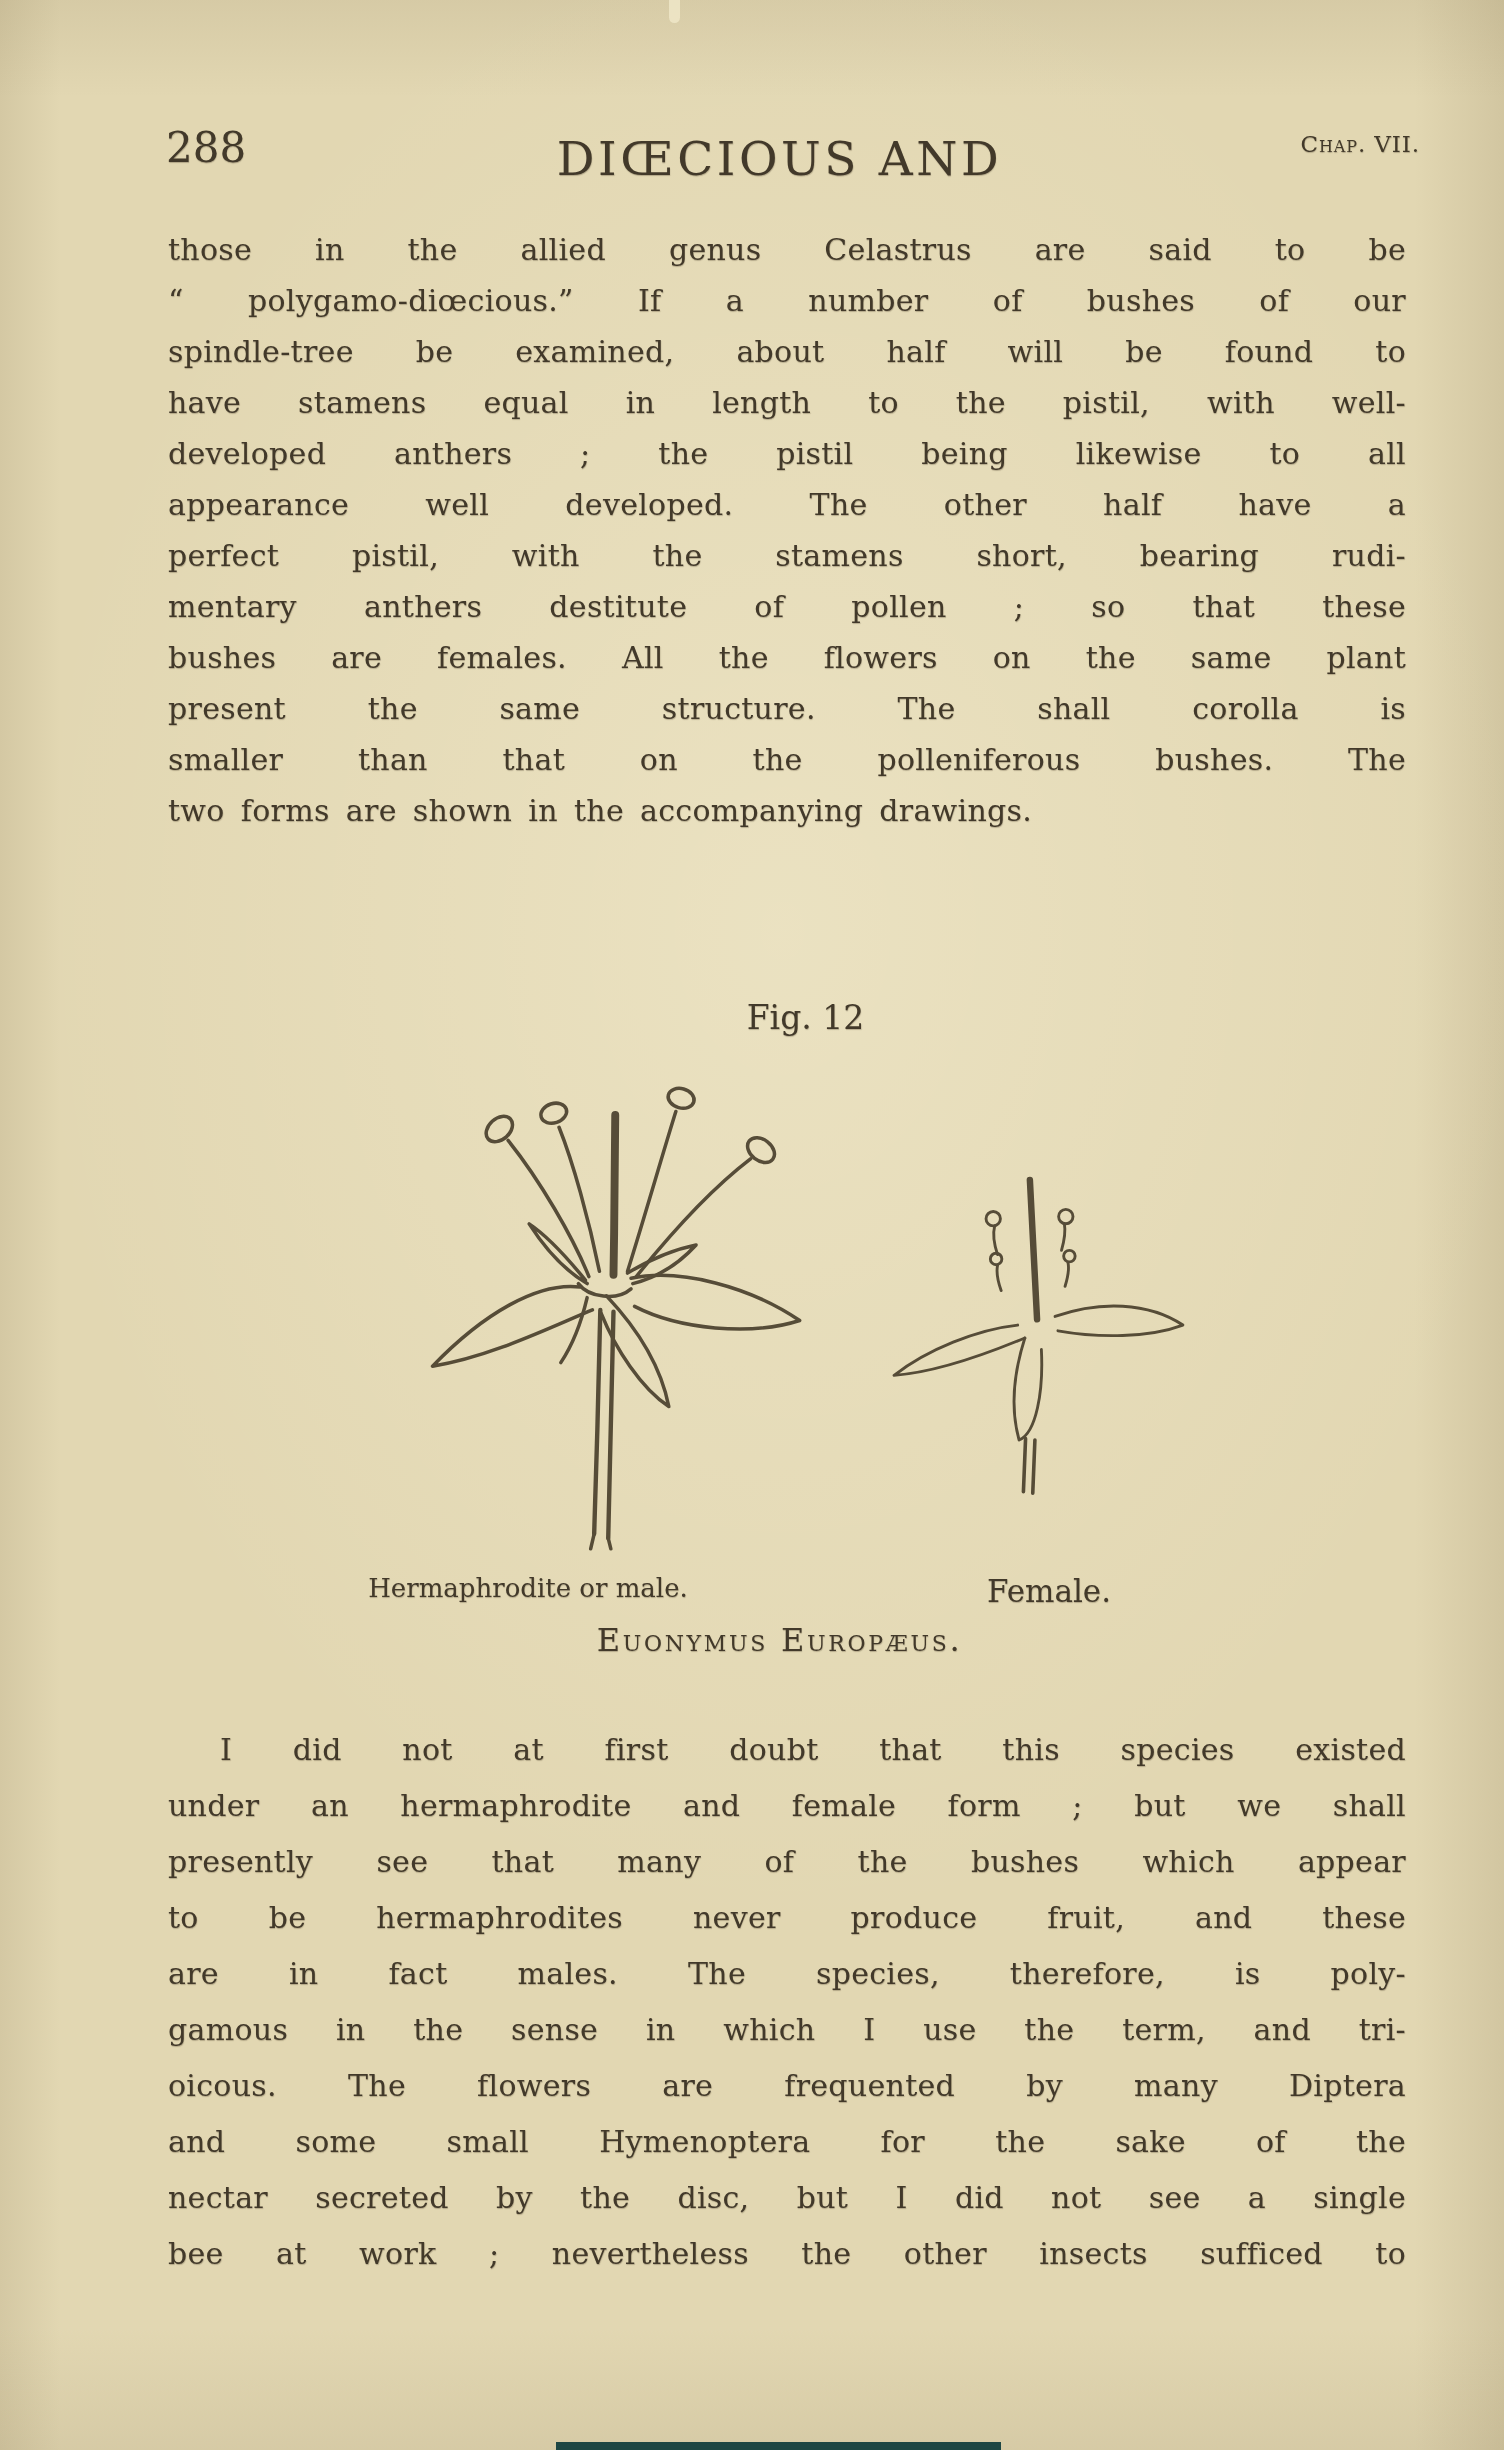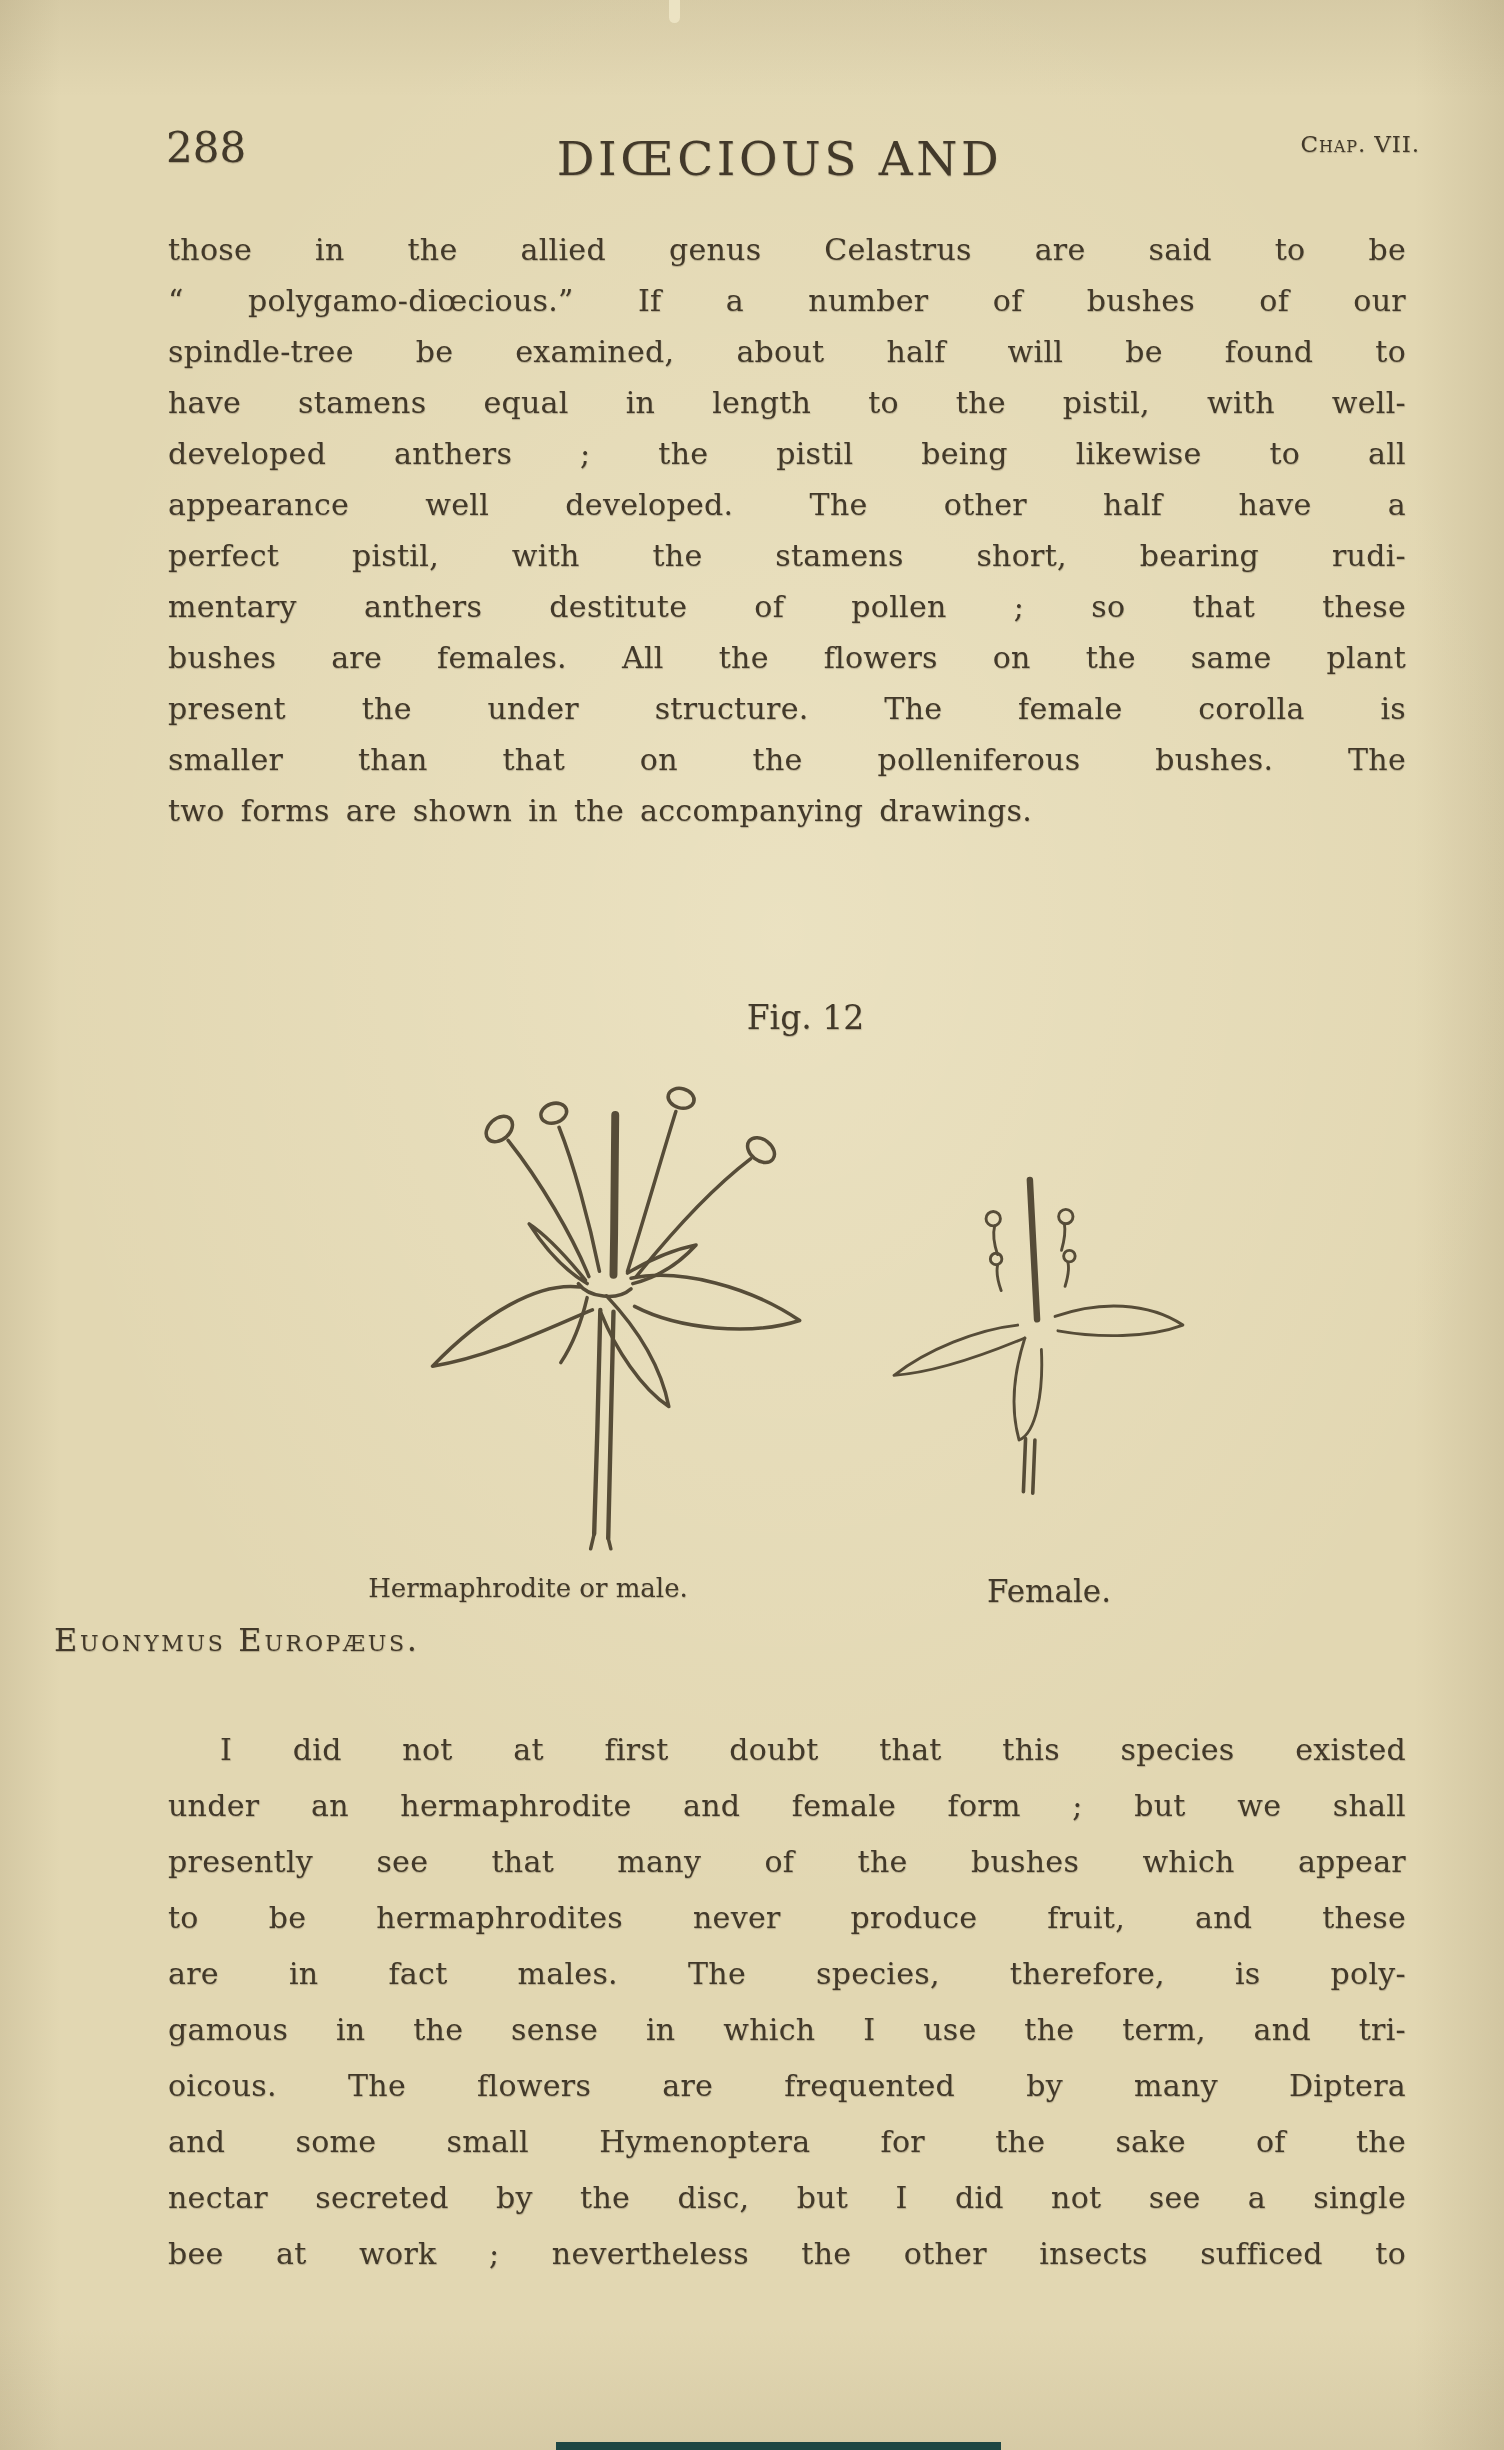--- a/index.html
+++ b/index.html
@@ -25,21 +25,21 @@
   #para2{top:1722px;line-height:56px;}
   .tline{text-align:justify;text-align-last:justify;letter-spacing:0.3px;word-spacing:6.3px;}
   .tline.lastline{text-align-last:left;}
   .para.indent-first .tline:first-child{text-indent:52px;}
   .fig-label{position:absolute;top:998px;left:81px;width:1449px;text-align:center;font-size:33px;}
   .fig-svg{position:absolute;}
   #fig-left{left:398px;top:1057px;}
   #fig-right{left:884px;top:1152px;}
   .cap-left{position:absolute;top:1573px;left:358px;width:340px;text-align:center;font-size:26px;}
   .cap-right{position:absolute;top:1573px;left:915px;width:268px;text-align:center;font-size:31px;}
-  .species{position:absolute;top:1621px;left:54px;width:1451px;
+  .species{position:absolute;top:1621px;left:54px;width:1451px;text-align:center;
     font-size:32px;font-variant:small-caps;letter-spacing:2.7px;}
   .top-notch{position:absolute;left:669px;top:0;width:10.7px;height:23px;background:#efe6c8;opacity:.85;border-radius:0 0 5.4px 5.4px;}
   .bottom-bar{position:absolute;left:556px;bottom:0;width:445px;height:8px;}
   svg .ink{stroke:#4a402d;fill:none;stroke-linecap:round;stroke-linejoin:round;opacity:.92;}
 </style>
 </head>
 <body>
 
 <div class="page">
 
@@ -50,21 +50,21 @@
   <div class="para" id="para1">
       <div class="tline">those in the allied genus Celastrus are said to be</div>
       <div class="tline">“ polygamo-diœcious.” If a number of bushes of our</div>
       <div class="tline">spindle-tree be examined, about half will be found to</div>
       <div class="tline">have stamens equal in length to the pistil, with well-</div>
       <div class="tline">developed anthers ; the pistil being likewise to all</div>
       <div class="tline">appearance well developed. The other half have a</div>
       <div class="tline">perfect pistil, with the stamens short, bearing rudi-</div>
       <div class="tline">mentary anthers destitute of pollen ; so that these</div>
       <div class="tline">bushes are females. All the flowers on the same plant</div>
-      <div class="tline">present the under structure. The female corolla is</div>
+      <div class="tline">present the same structure. The shall corolla is</div>
       <div class="tline">smaller than that on the polleniferous bushes. The</div>
       <div class="tline lastline">two forms are shown in the accompanying drawings.</div>
     </div>
 
   <div class="fig-label">Fig. 12</div>
 
   <svg id="fig-left" class="fig-svg" width="438" height="505" viewBox="0 0 480 575">
     <g class="ink" stroke-width="4">
       <path d="M208 250 C190 205 152 140 116 95"></path>
       <ellipse cx="106" cy="82" rx="17" ry="12" transform="rotate(-42 106 82)"></ellipse>

